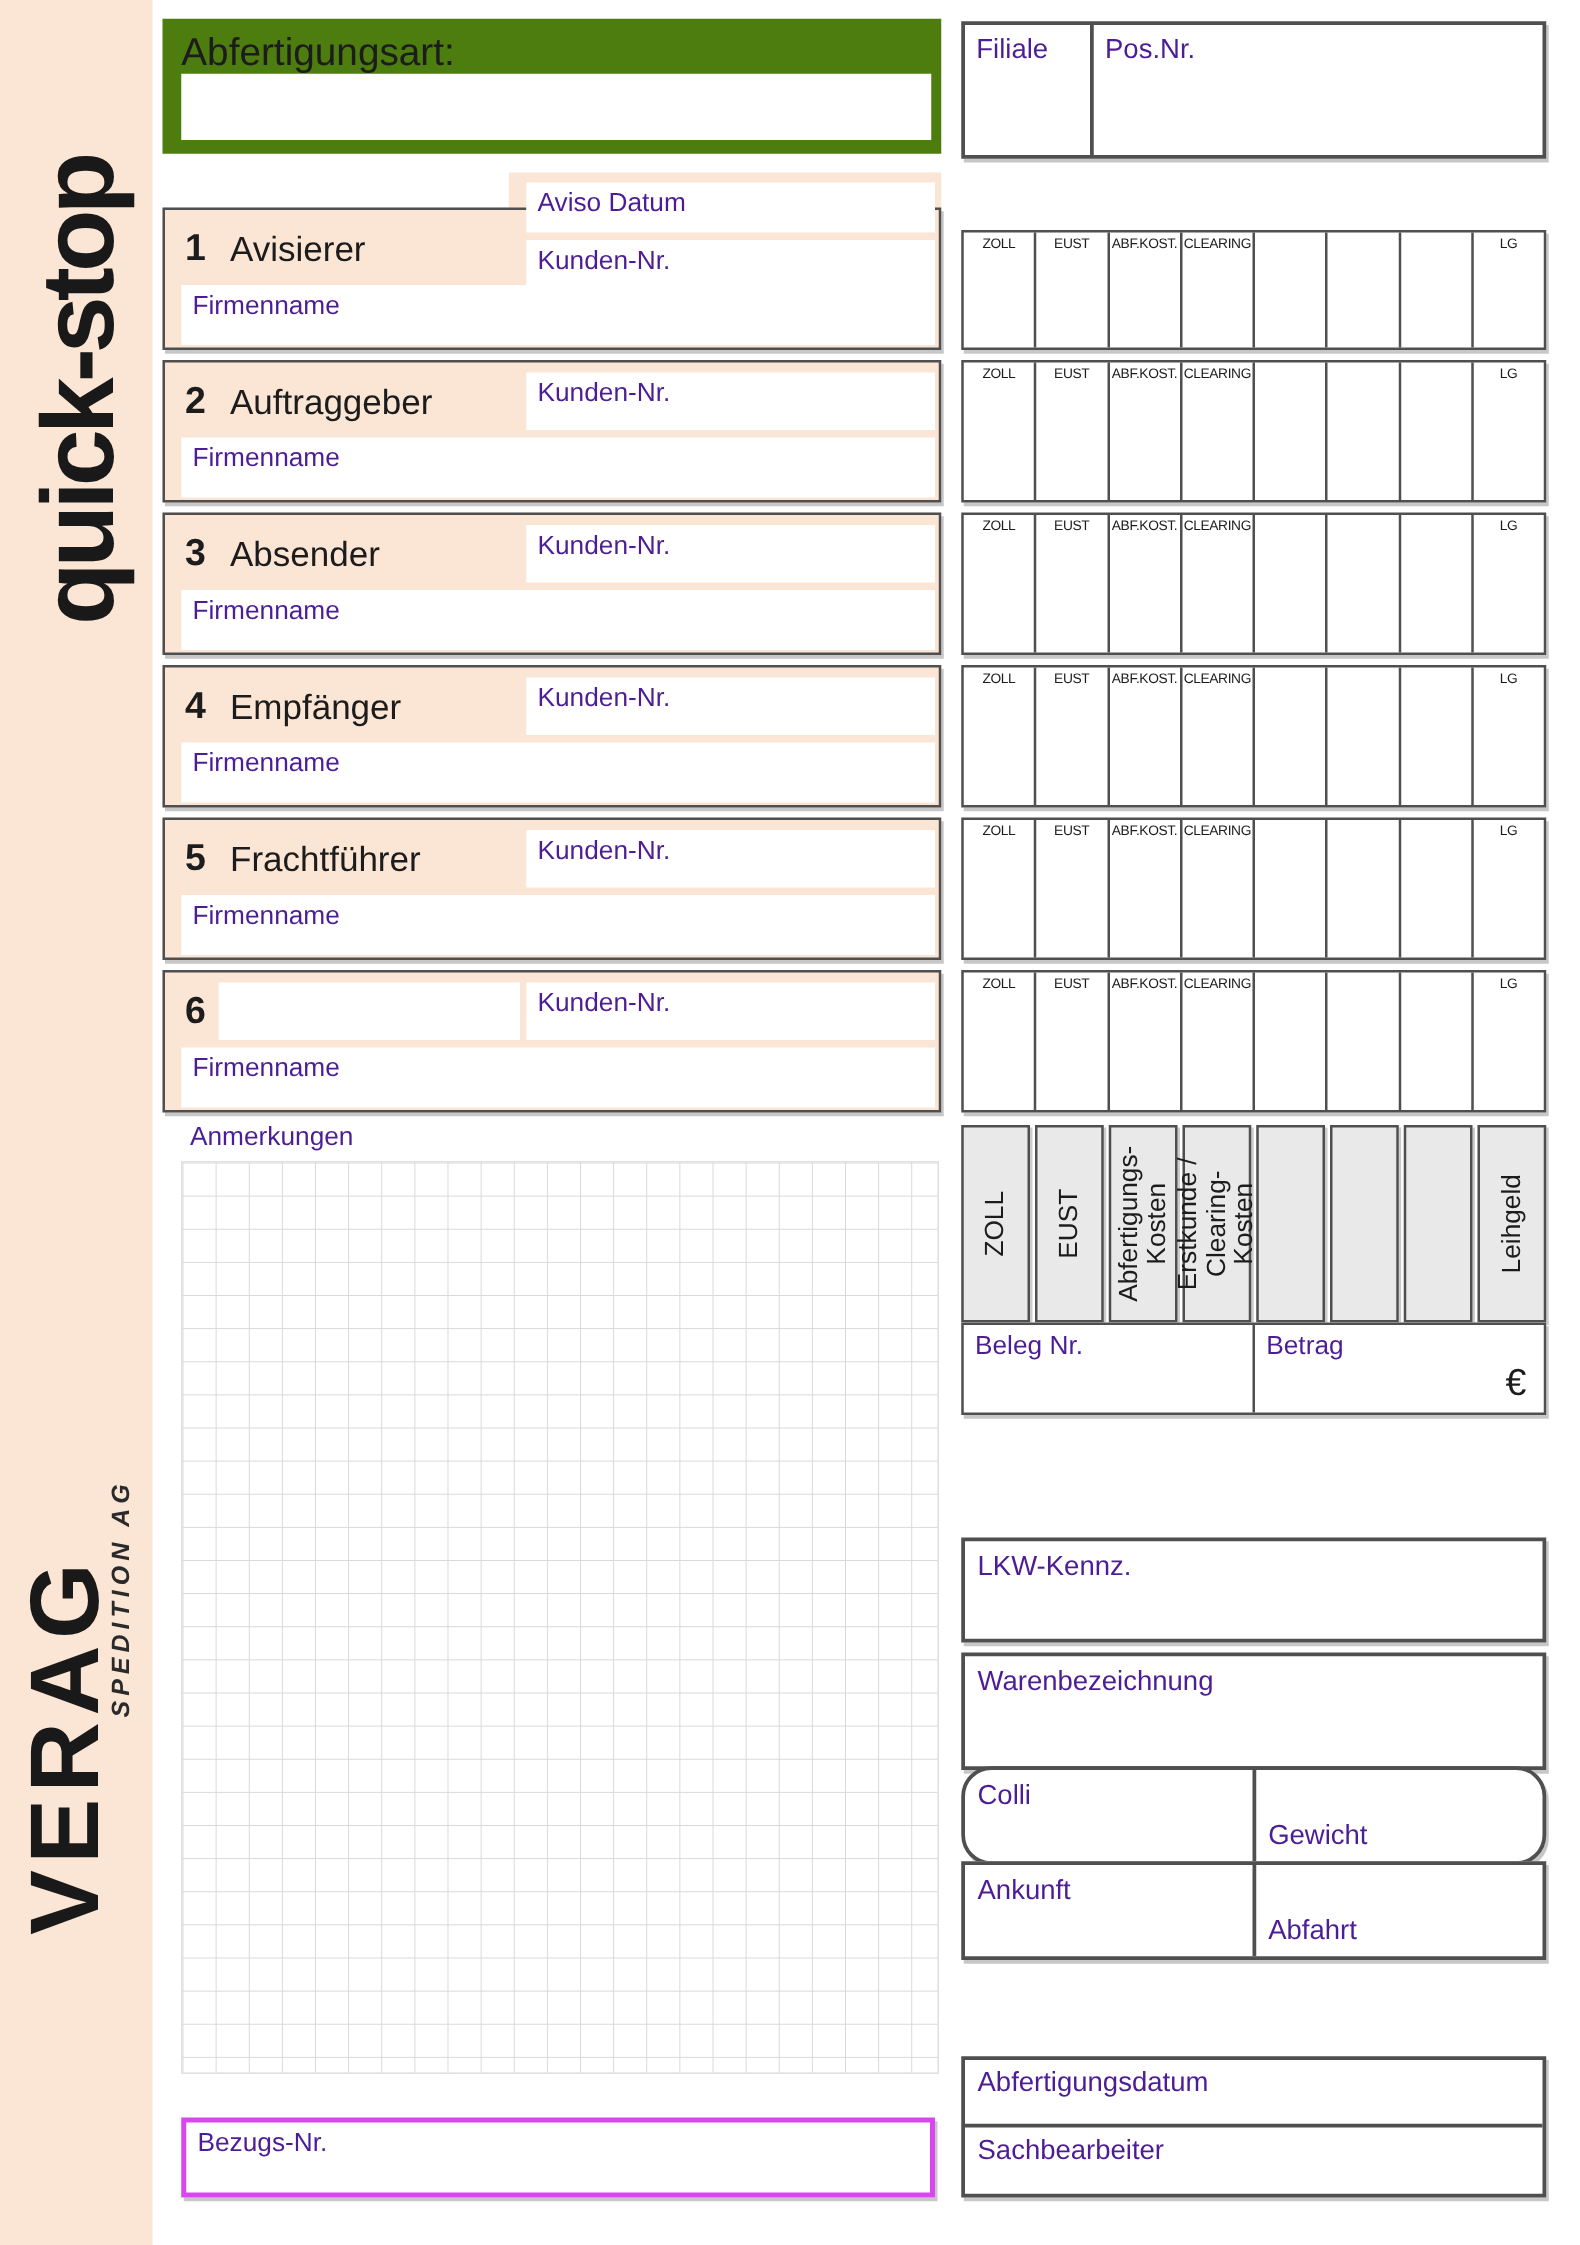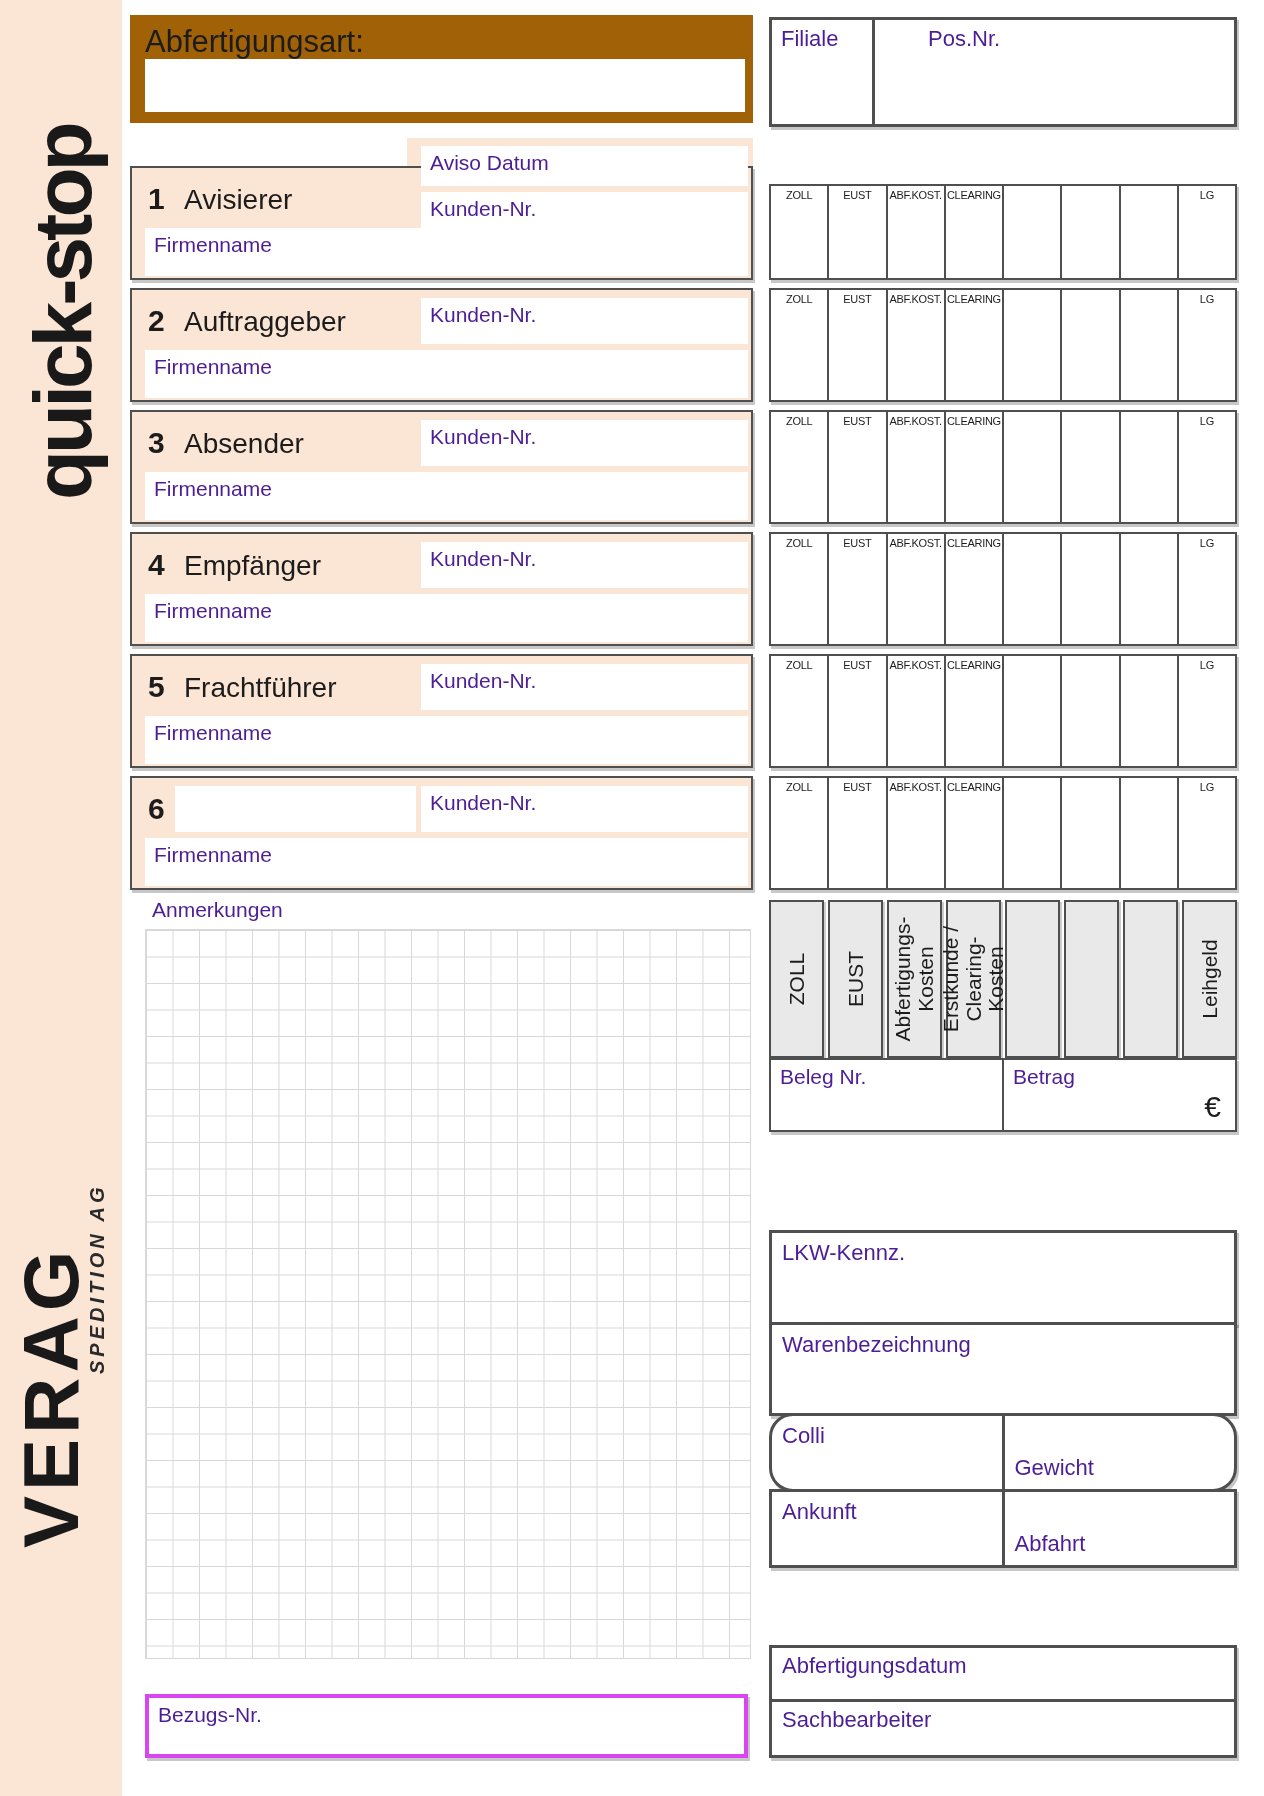--- a/index.html
+++ b/index.html
@@ -8,21 +8,21 @@
   .abs{position:absolute;}
 
   
   .sidebar{left:0;top:0;width:122px;height:1796px;background:#fbe5d5;}
   .vtext{position:absolute;white-space:nowrap;transform:rotate(-90deg);transform-origin:0 0;color:#191919;}
   .quickstop{left:16px;top:500px;font-size:82px;font-weight:bold;letter-spacing:-4px;}
   .verag{left:6px;top:1548px;font-size:78px;font-weight:bold;letter-spacing:5px;}
   .spedition{left:86px;top:1374px;font-size:20px;font-weight:bold;font-style:italic;letter-spacing:4px;color:#2a2a2a;}
 
   
-  .graybox{background:#a16207;}
+  .graybox{background:#4d7c0f;}
   .whitebox{background:#ffffff;}
   .bordered{border:3px solid #4f4f4f;box-sizing:border-box;background:#fff;box-shadow:2px 3px 0 rgba(0,0,0,0.22);}
   .bordered2{border:4px solid #d946ef;box-sizing:border-box;box-shadow:2px 3px 0 rgba(0,0,0,0.22);padding-left:26px;}
   .lbl{font-size:21px;color:#4c1d95;}
   .biglbl{font-size:31px;}
 
   
   .section{left:130px;width:623px;height:114px;background:#fbe5d5;border:2px solid #4f4f4f;
            box-sizing:border-box;box-shadow:2px 3px 0 rgba(0,0,0,0.22);}
   .secnum{position:absolute;left:16px;top:14px;font-size:30px;font-weight:bold;}
@@ -84,21 +84,21 @@
 
   <div class="abs graybox" style="left:130px;top:15px;width:623px;height:108px;">
     <div class="abs biglbl" style="left:15px;top:9px;">Abfertigungsart:</div>
     <div class="abs whitebox" style="left:15px;top:44px;width:600px;height:53px;"></div>
   </div>
 
   <div class="abs bordered" style="left:769px;top:17px;width:468px;height:110px;">
     <div class="abs" style="left:0;top:0;width:100px;height:104px;border-right:3px solid #4f4f4f;">
       <div class="abs lbl" style="left:9px;top:6px;font-size:22px;">Filiale</div>
     </div>
-    <div class="abs" style="left:103px;top:0;right:0;height:104px;margin-left:44px;">
+    <div class="abs" style="left:103px;top:0;right:0;height:104px;">
       <div class="abs lbl" style="left:9px;top:6px;font-size:22px;">Pos.Nr.</div>
     </div>
   </div>
 
   <div class="abs" style="left:407px;top:138px;width:346px;height:30px;background:#fbe5d5;"></div>
   <div class="abs whitebox" style="left:421px;top:146px;width:327px;height:40px;z-index:3;">
     <span class="lbl" style="position:absolute;left:9px;top:5px;">Aviso Datum</span>
   </div>
 
 
@@ -387,21 +387,21 @@
     </div>
     <div class="belegcell">
       <span class="lbl">Betrag</span>
       <span class="euro">€</span>
     </div>
   </div>
 
   <div class="abs lbl" style="left:152px;top:898px;">Anmerkungen</div>
   <div class="abs anmgrid"></div>
 
-  <div class="abs dbox bordered" style="top:1230px;height:95px;">
+  <div class="abs dbox bordered" style="top:1230px;height:84px;">
     <span class="lbl">LKW-Kennz.</span>
   </div>
   <div class="abs dbox bordered" style="top:1322px;height:94px;">
     <span class="lbl">Warenbezeichnung</span>
   </div>
   <div class="abs dbox bordered twocol" style="top:1413px;height:79px;border-radius:24px;">
     <div class="cell">
         <span class="lbl">Colli</span>
       </div>
     <div class="cell">

